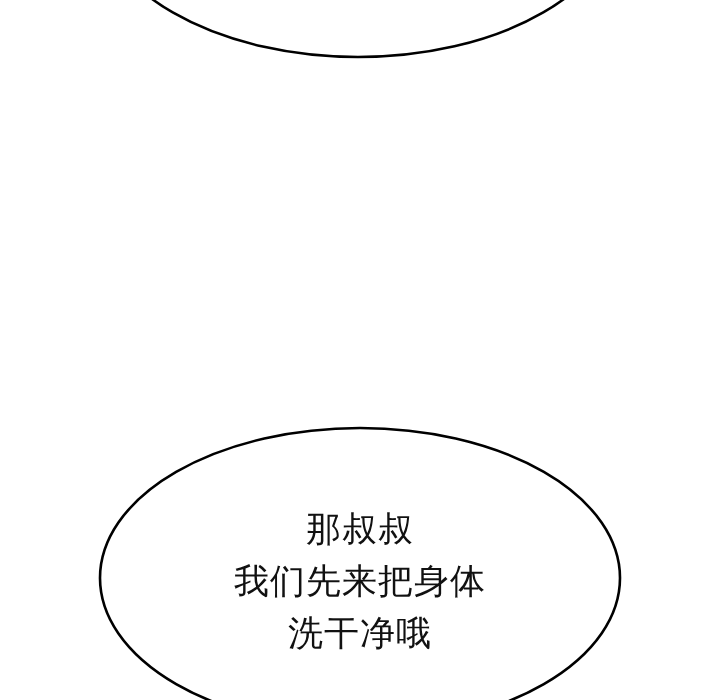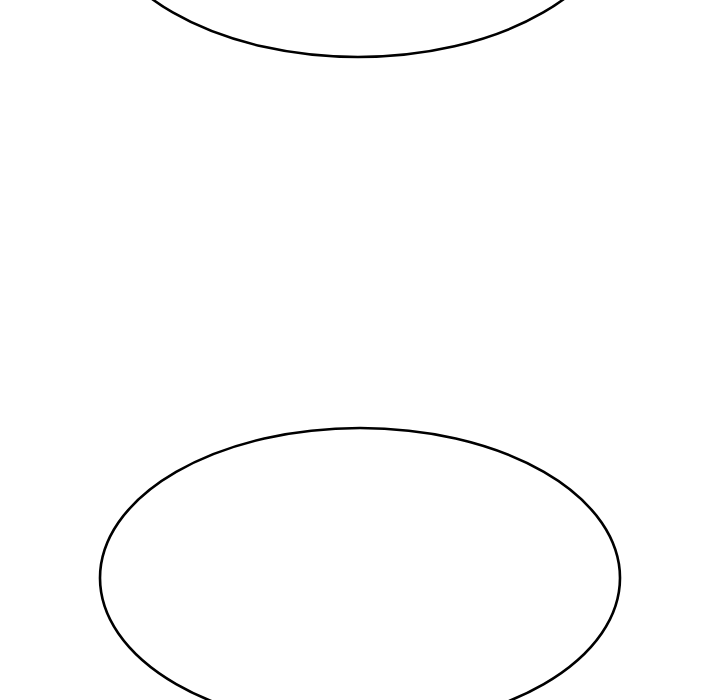--- a/index.html
+++ b/index.html
@@ -45,13 +45,18 @@
 <body>
 
 <div class="panel">
   <svg class="bubble-svg" viewBox="0 0 720 700" xmlns="http://www.w3.org/2000/svg">
 
     <ellipse cx="358" cy="-95" rx="262" ry="152" fill="#ffffff" stroke="#000000" stroke-width="2.6"></ellipse>
 
     <ellipse cx="360" cy="578" rx="260" ry="150" fill="#ffffff" stroke="#000000" stroke-width="2.6"></ellipse>
   </svg>
 
+  <div class="bubble-text">
+    <span class="line">那叔叔</span>
+    <span class="line">我们先来把身体</span>
+    <span class="line">洗干净哦</span>
+  </div>
 </div>
 
 </body></html>

